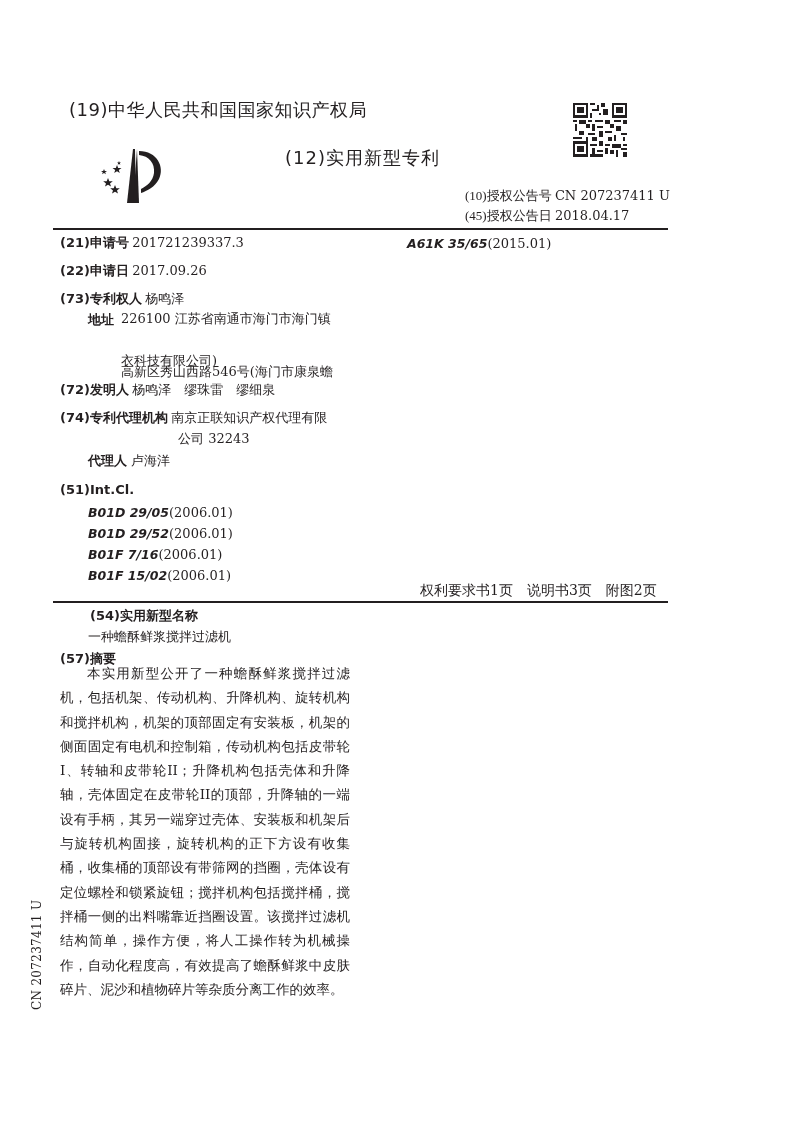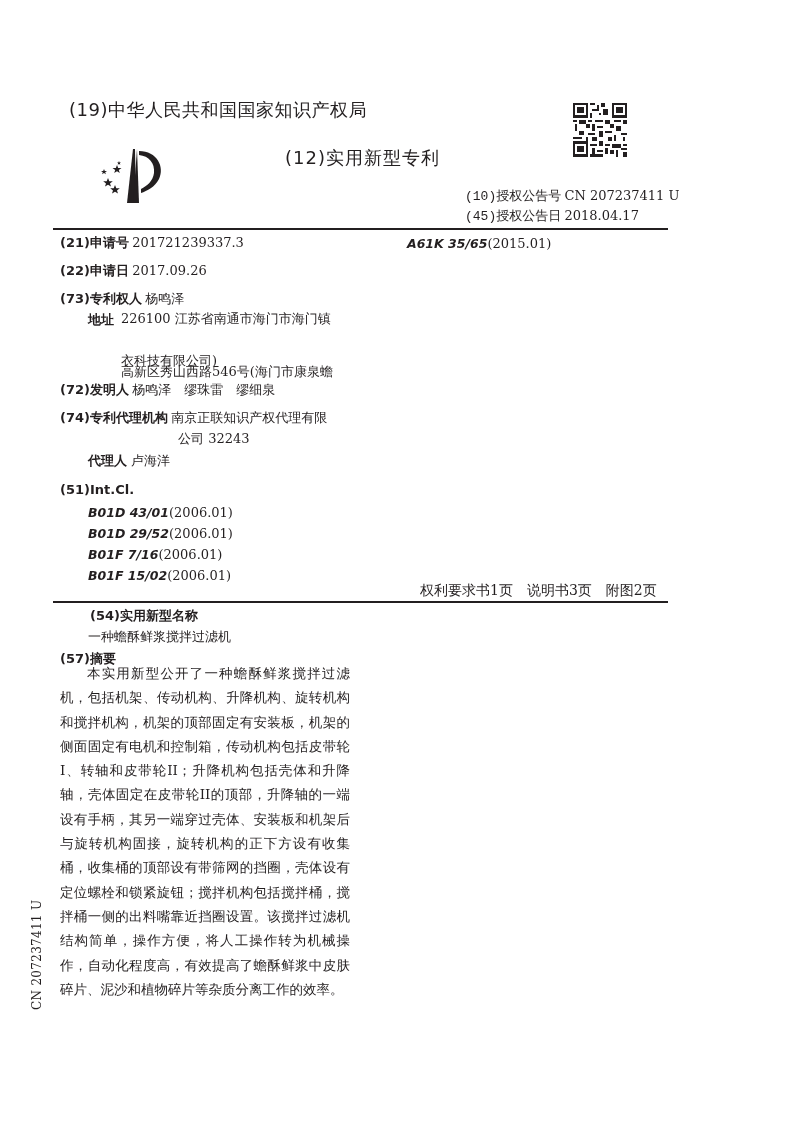--- a/index.html
+++ b/index.html
@@ -5,21 +5,21 @@
   html, body { margin: 0; padding: 0; background: #ffffff; }
   body { width: 800px; height: 1132px; position: relative; overflow: hidden; color: #231f20; }
   .sans { font-family: "DejaVu Sans", "Liberation Sans", sans-serif; }
   .serif { font-family: "DejaVu Serif", "Liberation Serif", serif; }
   .abs { position: absolute; white-space: nowrap; }
   .office { left: 60px; top: 98px; font-size: 18px; letter-spacing: 0.5px; margin-left: 9px; }
   .logo { left: 95px; top: 145px; width: 75px; height: 62px; }
   .doc-type { left: 265px; top: 146px; font-size: 18px; letter-spacing: 1px; margin-left: 20px; }
   .qr { left: 573px; top: 102px; width: 54px; height: 55px; }
   .pubinfo { left: 465px; font-size: 13px; }
-  .pubinfo .lbl { font-family: Liberation Mono, monospace; }
+  .pubinfo .lbl { font-family: Liberation Serif, serif; }
   .pubinfo .val { font-family: "DejaVu Serif", serif; }
   .hr { left: 53px; width: 615px; height: 2px; background: #231f20; }
   .lbl { font-family: "DejaVu Sans", sans-serif; font-weight: bold; font-size: 13px; }
   .val { font-family: "DejaVu Serif", serif; font-size: 13px; }
   .ital { font-family: "DejaVu Sans", sans-serif; font-style: italic; font-weight: bold; font-size: 12.5px; }
   .row { position: absolute; left: 60px; font-size: 13px; }
   .pages { left: 420px; top: 582px; font-size: 14px; }
   .abstract { position: absolute; left: 60px; width: 290px; top: 661px; font-family: "DejaVu Serif", serif; font-size: 13.5px; line-height: 24.3px; text-align: justify; text-indent: 2em; }
   .sidebar-id { left: 30px; top: 1010px; transform: rotate(-90deg); transform-origin: left top; font-family: "DejaVu Serif", serif; font-size: 12px; letter-spacing: 0.3px; }
 </style>
@@ -147,21 +147,21 @@
 <div class="abs val" style="left:178px; top:430px;">公司 32243</div>
 
 <div class="abs" style="left:88px; top:451px;">
   <span class="lbl">代理人</span>
   <span class="val">卢海洋</span>
 </div>
 
 <div class="row" style="top:482px;">
   <span class="lbl">(51)Int.Cl.</span>
 </div>
-<div class="abs" style="left:88px; top:503px;"><span class="ital">B01D 43/01</span><span class="val">(2006.01)</span></div>
+<div class="abs" style="left:88px; top:503px;"><span class="ital">B01D 29/05</span><span class="val">(2006.01)</span></div>
 <div class="abs" style="left:88px; top:524px;"><span class="ital">B01D 29/52</span><span class="val">(2006.01)</span></div>
 <div class="abs" style="left:88px; top:545px;"><span class="ital">B01F 7/16</span><span class="val">(2006.01)</span></div>
 <div class="abs" style="left:88px; top:566px;"><span class="ital">B01F 15/02</span><span class="val">(2006.01)</span></div>
 
 <div class="abs pages serif">权利要求书1页　说明书3页　附图2页</div>
 
 <div class="abs hr" style="top:601px;"></div>
 
 <div class="row" style="top:607px;margin-left:30px;">
   <span class="lbl">(54)实用新型名称</span>

